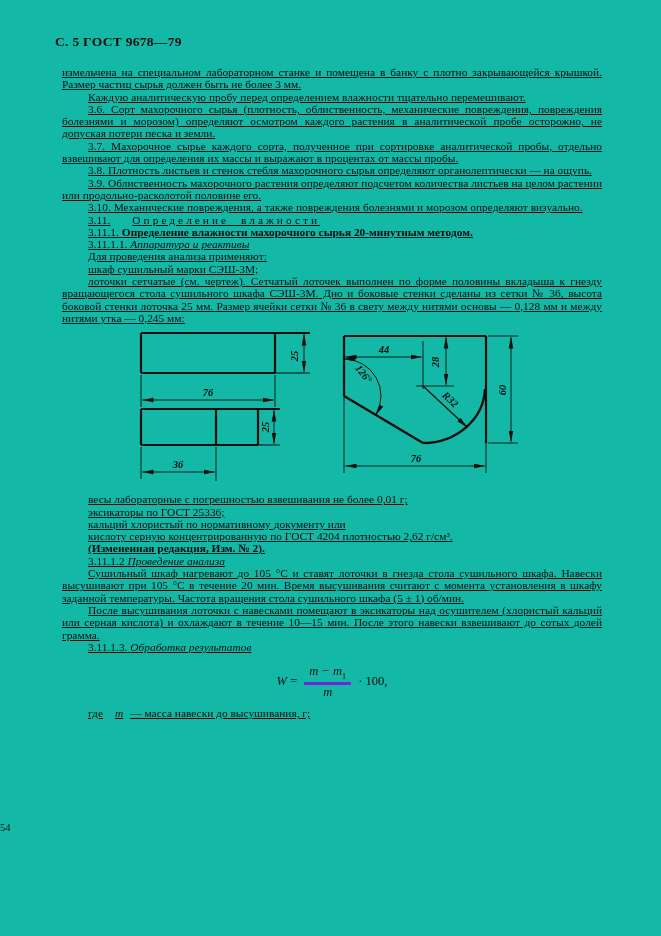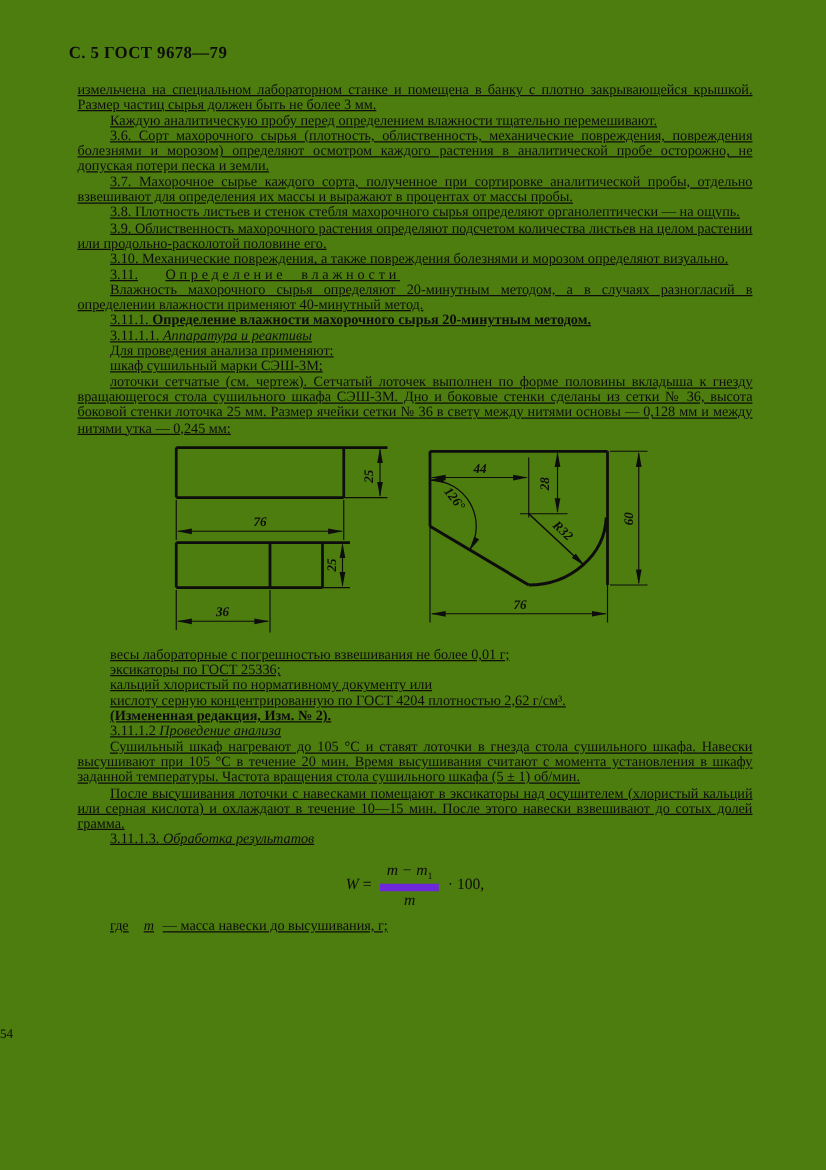--- a/index.html
+++ b/index.html
@@ -1,20 +1,20 @@
 <!DOCTYPE html>
 <html><head>
 <meta charset="utf-8">
 <style>
   html,body{margin:0;padding:0;background:#e8e8e8;}
   .page{
     position:relative;
     width:661px;height:936px;
     margin:0 auto;
-    background:#4d7c0f;
+    background:#14b8a6;
     font-family:"Liberation Serif", serif;
     color:#0d0d0d;
     overflow:hidden;
   }
   .header{
     position:absolute;left:55px;top:34px;
     font-weight:bold;font-size:13.5px;letter-spacing:.3px;
   }
   .body{
     position:absolute;left:62px;top:66px;width:540px;
@@ -26,21 +26,21 @@
   .sec-title .lsp{letter-spacing:3px;margin-left:22px;word-spacing:6px;}
   .b{font-weight:bold;}
   .i{font-style:italic;}
   .drawing{position:relative;margin:5px 0 7px 0;height:157px;}
   .drawing svg{position:absolute;left:66px;top:0;}
   .dimtxt{font-family:"Liberation Serif",serif;font-style:italic;font-weight:bold;font-size:10.5px;}
   .formula{
     text-align:center;margin:12px 0 8px 0;font-size:12.5px;text-indent:0;
   }
   .formula .frac{display:inline-block;vertical-align:middle;text-align:center;margin:0 4px;line-height:1.05;}
-  .formula .num{display:block;border-bottom:6px solid #6d28d9;padding:0 5px 1px;}
+  .formula .num{display:block;border-bottom:3px solid #6d28d9;padding:0 5px 1px;}
   .formula .den{display:block;padding-top:1px;}
   .formula sub{font-size:8px;}
   .where{text-indent:0;margin-top:9px;}
   .where .var{margin:0 7px 0 12px;}
   .pagenum{
     position:absolute;left:0;top:822px;width:612px;
     text-align:left;font-size:10.5px;
   }
 </style>
 </head>
@@ -51,21 +51,20 @@
 
   <div class="body">
     <p class="cont">измельчена на специальном лабораторном станке и помещена в банку с плотно закрывающейся крышкой. Размер частиц сырья должен быть не более 3 мм.</p>
     <p>Каждую аналитическую пробу перед определением влажности тщательно перемешивают.</p>
     <p>3.6. Сорт махорочного сырья (плотность, облиственность, механические повреждения, повреждения болезнями и морозом) определяют осмотром каждого растения в аналитической пробе осторожно, не допуская потери песка и земли.</p>
     <p>3.7. Махорочное сырье каждого сорта, полученное при сортировке аналитической пробы, отдельно взвешивают для определения их массы и выражают в процентах от массы пробы.</p>
     <p>3.8. Плотность листьев и стенок стебля махорочного сырья определяют органолептически — на ощупь.</p>
     <p>3.9. Облиственность махорочного растения определяют подсчетом количества листьев на целом растении или продольно-расколотой половине его.</p>
     <p>3.10. Механические повреждения, а также повреждения болезнями и морозом определяют визуально.</p>
     <p class="sec-title"><span>3.11.</span><span class="lsp">Определение влажности</span></p>
-    <p>Влажность махорочного сырья определяют 20-минутным методом, а в случаях разногласий в определении влажности применяют 40-минутный метод.</p>
     <p><span>3.11.1.</span> <span class="b">Определение влажности махорочного сырья 20-минутным методом.</span></p>
     <p><span>3.11.1.1.</span> <span class="i">Аппаратура и реактивы</span></p>
     <p>Для проведения анализа применяют:</p>
     <p>шкаф сушильный марки СЭШ-3М;</p>
     <p>лоточки сетчатые (см. чертеж). Сетчатый лоточек выполнен по форме половины вкладыша к гнезду вращающегося стола сушильного шкафа СЭШ-3М. Дно и боковые стенки сделаны из сетки № 36, высота боковой стенки лоточка 25 мм. Размер ячейки сетки № 36 в свету между нитями основы — 0,128 мм и между нитями утка — 0,245 мм:</p>
 
     <div class="drawing">
       <svg width="408" height="157" viewBox="0 0 408 157">
         <defs>
           <marker id="arr" viewBox="0 0 12 6" refX="11" refY="3" markerWidth="12" markerHeight="6" markerUnits="userSpaceOnUse" orient="auto-start-reverse">

